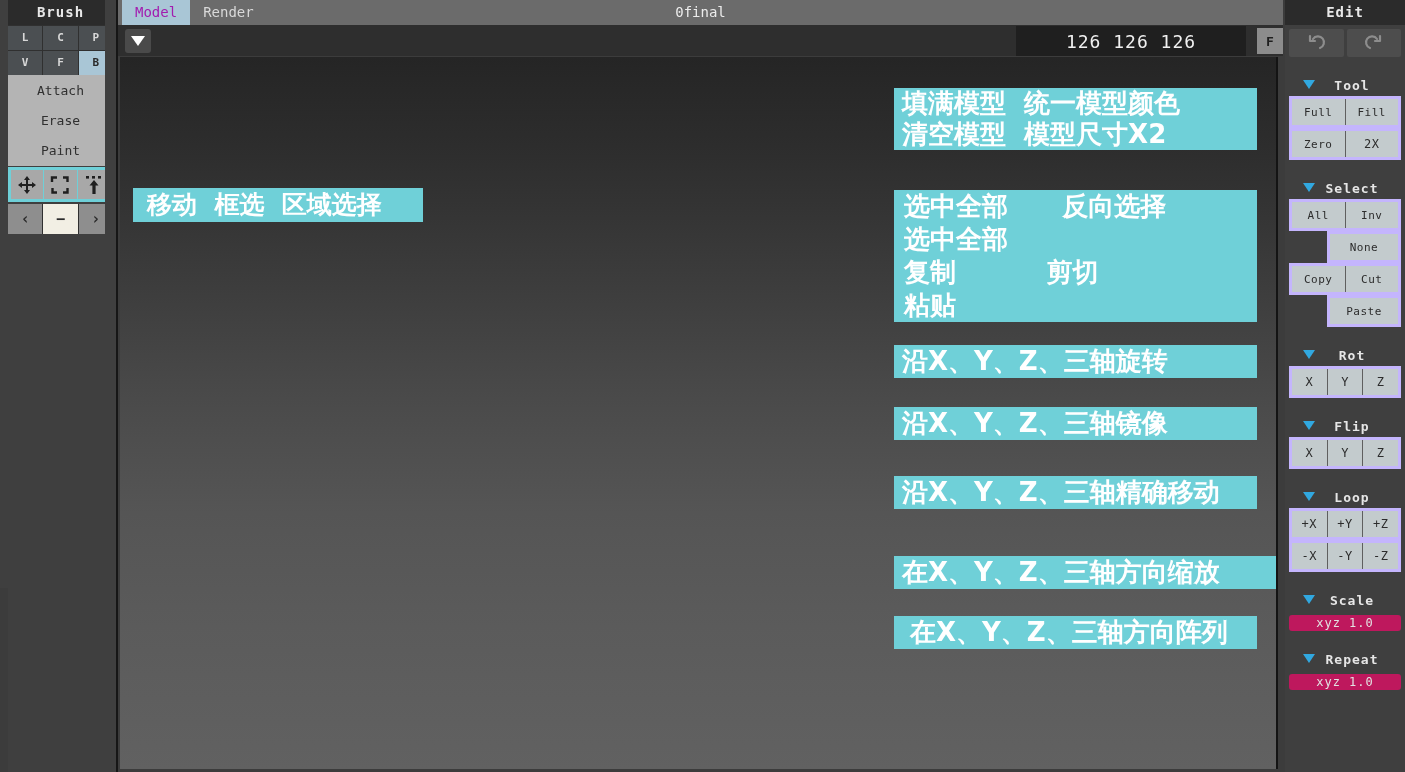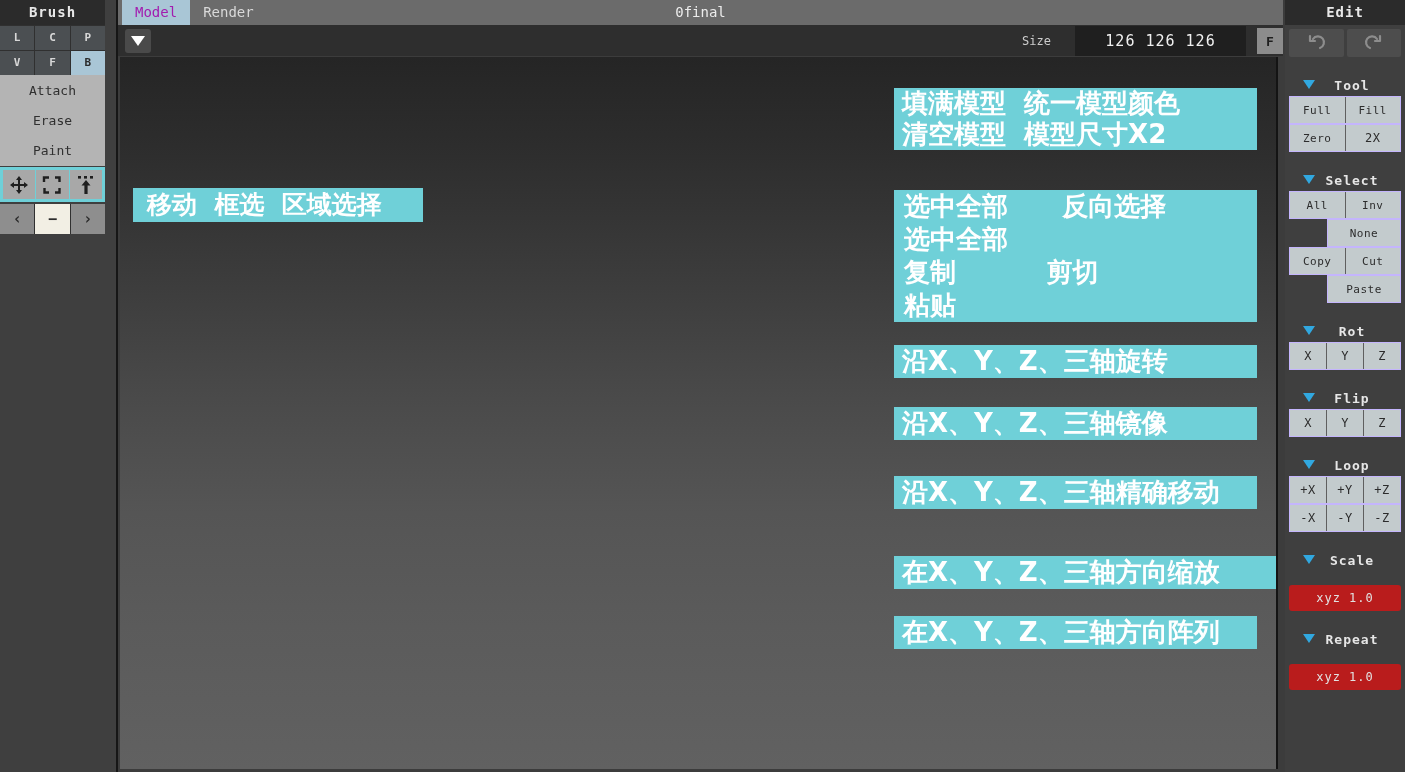--- a/index.html
+++ b/index.html
@@ -21,20 +21,21 @@
     background: #3c3c3c;
   }
 
   
   #left-panel {
     position: absolute;
     left: 0; top: 0;
     width: 105px;
     height: 588px;
     background: #3f3f3f;
+    padding-left: 8px;
   }
   .panel-title {
     height: 25px;
     line-height: 25px;
     text-align: center;
     background: #2b2b2b;
     color: #e8e8e8;
     font-size: 14px;
     font-weight: bold;
     letter-spacing: 1px;
@@ -174,24 +175,24 @@
   .size-label {
     position: absolute;
     right: 232px; top: 0;
     height: 30px; line-height: 30px;
     color: #cccccc;
     font-size: 12px;
   }
   .size-field {
     position: absolute;
     right: 37px; top: 0;
-    width: 171px; height: 30px;
+    width: 230px; height: 30px;
     background: #1f1f1f;
     color: #f0f0f0;
-    font-size: 15px;
+    font-size: 18px;
     display: flex; align-items: center; justify-content: center;
     letter-spacing: 1px;
   }
   .f-btn {
     position: absolute;
     right: 0; top: 2px;
     width: 26px; height: 26px;
     background: #8c8c8c;
     color: #1f1f1f;
     font-size: 13px; font-weight: bold;
@@ -258,41 +259,41 @@
     position: absolute;
     left: 14px; top: 6px;
   }
   .sec-label {
     color: #e6e6e6;
     font-size: 13px;
     font-weight: bold;
     letter-spacing: 1px;
     padding-left: 14px;
   }
-  .btn-grid { display: grid; gap: 1px; background: #5f5f5f; border: 1px solid #c4b5fd; }
+  .btn-grid { display: grid; gap: 1px; background: #5f5f5f; border: 3px solid #c4b5fd; }
   .g2 { grid-template-columns: 1fr 1fr; }
   .g3 { grid-template-columns: 1fr 1fr 1fr; }
   .g1 { grid-template-columns: 1fr; margin-left: 38px; }
   .pbtn {
     height: 26px;
     background: #c3cbcd;
     color: #2c2c2c;
     font-size: 12px;
     display: flex; align-items: center; justify-content: center;
     letter-spacing: 0.5px;
   }
   .pbtn.sm { font-size: 11px; }
   .txtfield {
-    height: 26px;
-    background: #b91c1c;
+    height: 16px;
+    background: #be185d;
     color: #e2e2e2;
     font-size: 12px;
     display: flex; align-items: center; justify-content: center;
     border-radius: 3px;
-    margin-top: 14px;
+    margin-top: 4px;
     letter-spacing: 1px;
   }
 </style>
 </head>
 <body>
 
 <div id="app">
 
   <div id="left-panel">
     <div class="panel-title">Brush</div>
@@ -373,21 +374,21 @@
 
   <div id="canvas">
 
   <div class="note" style="left: 13px; top: 131px; width: 290px; min-height: 34px; font-size: 25px; line-height: 34px; padding-left: 14px;"><span class="note-line">移动  框选  区域选择</span></div>
       <div class="note" style="left: 774px; top: 31px; width: 363px; min-height: 62px; font-size: 26px; line-height: 31px; padding-left: 8px;"><span class="note-line">填满模型  统一模型颜色</span><span class="note-line">清空模型  模型尺寸X2</span></div>
       <div class="note" style="left: 774px; top: 133px; width: 363px; min-height: 132px; font-size: 26px; line-height: 33px; padding-left: 10px;"><span class="note-line">选中全部      反向选择</span><span class="note-line">选中全部</span><span class="note-line">复制          剪切</span><span class="note-line">粘贴</span></div>
       <div class="note" style="left: 774px; top: 288px; width: 363px; min-height: 33px; font-size: 26px; line-height: 33px; padding-left: 8px;"><span class="note-line">沿X、Y、Z、三轴旋转</span></div>
       <div class="note" style="left: 774px; top: 350px; width: 363px; min-height: 33px; font-size: 26px; line-height: 33px; padding-left: 8px;"><span class="note-line">沿X、Y、Z、三轴镜像</span></div>
       <div class="note" style="left: 774px; top: 419px; width: 363px; min-height: 33px; font-size: 26px; line-height: 33px; padding-left: 8px;"><span class="note-line">沿X、Y、Z、三轴精确移动</span></div>
       <div class="note" style="left: 774px; top: 499px; width: 428px; min-height: 33px; font-size: 26px; line-height: 33px; padding-left: 8px;"><span class="note-line">在X、Y、Z、三轴方向缩放</span></div>
-      <div class="note" style="left: 774px; top: 559px; width: 363px; min-height: 33px; font-size: 26px; line-height: 33px; padding-left: 8px;"><span class="note-line">在X、Y、Z、三轴方向阵列</span></div>
+      <div class="note" style="left: 774px; top: 559px; width: 363px; min-height: 33px; font-size: 26px; line-height: 33px; padding-left: 16px;"><span class="note-line">在X、Y、Z、三轴方向阵列</span></div>
     </div>
 
   <div id="right-panel">
     <div class="panel-title">Edit</div>
     <div class="rp-inner">
       <div class="undo-row">
         <div class="undo-btn">
           <svg width="22" height="18" viewBox="0 0 22 18">
             <path d="M15 14 A6 6 0 1 0 8 5 L8 5" fill="none" stroke="#8d8d8d" stroke-width="2.2" stroke-linecap="round"></path>
             <path d="M5 2 L5 7 L10 7" fill="none" stroke="#8d8d8d" stroke-width="2.2" stroke-linecap="round" stroke-linejoin="round"></path>

